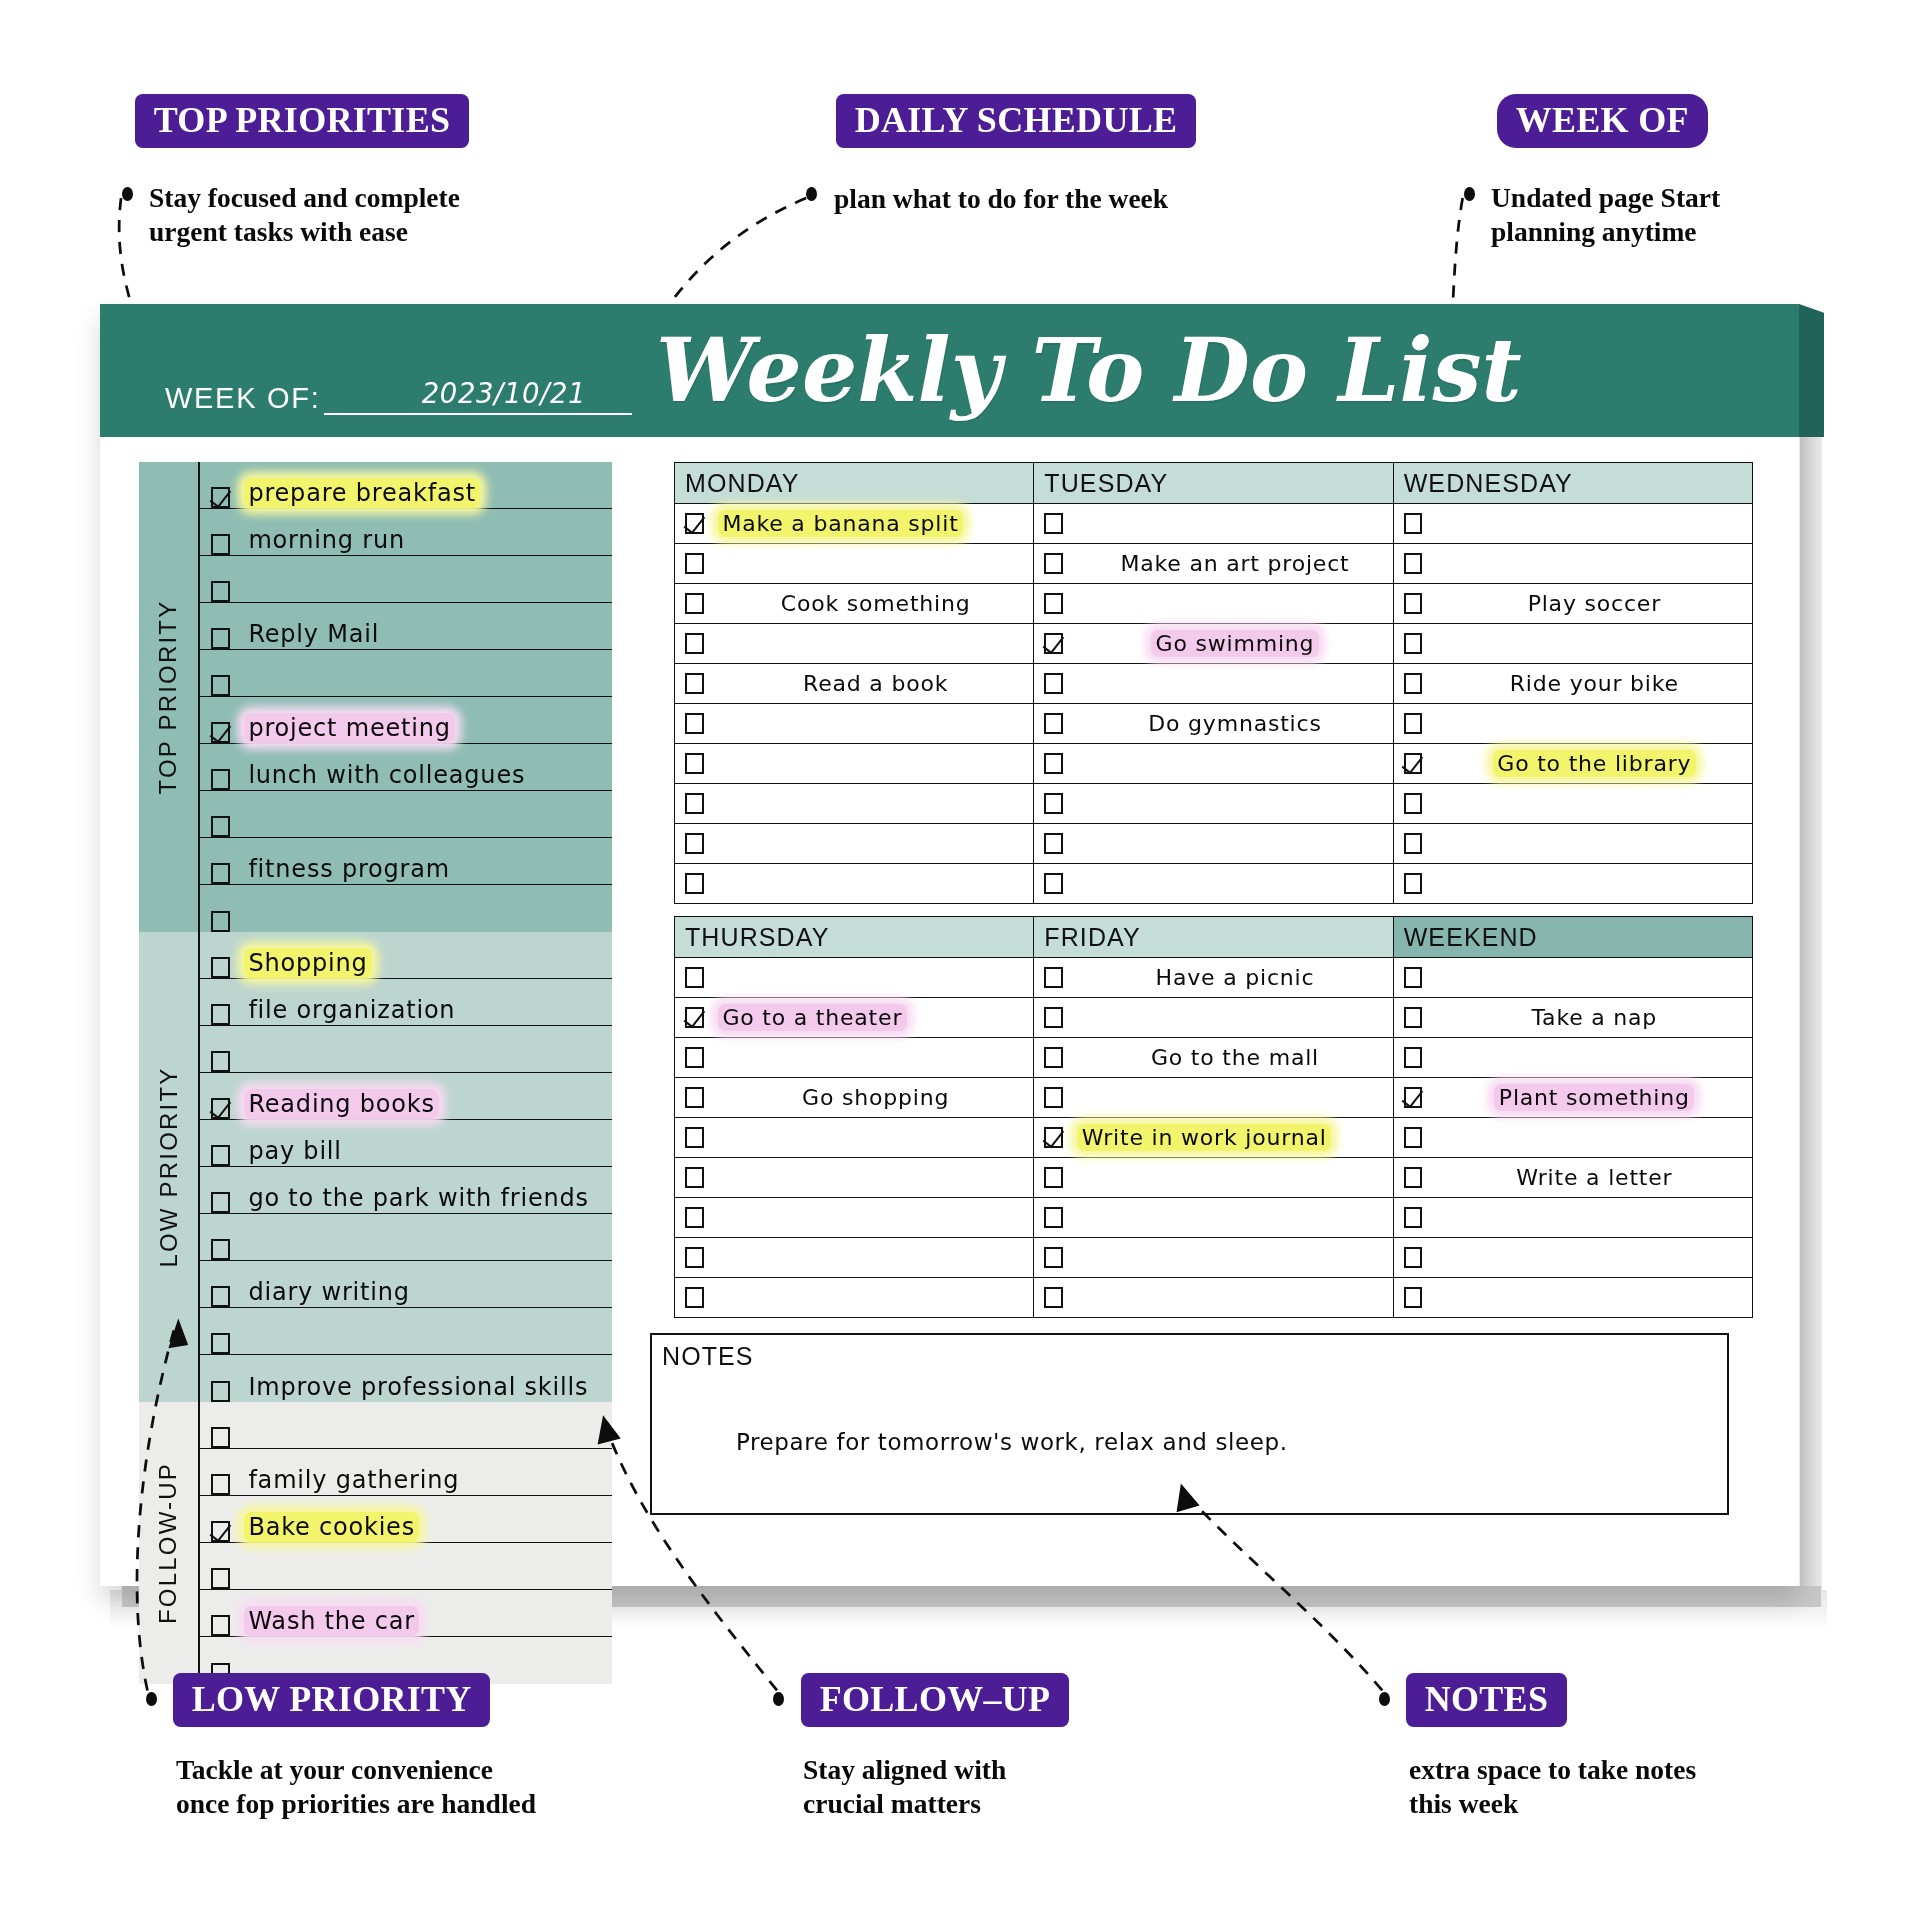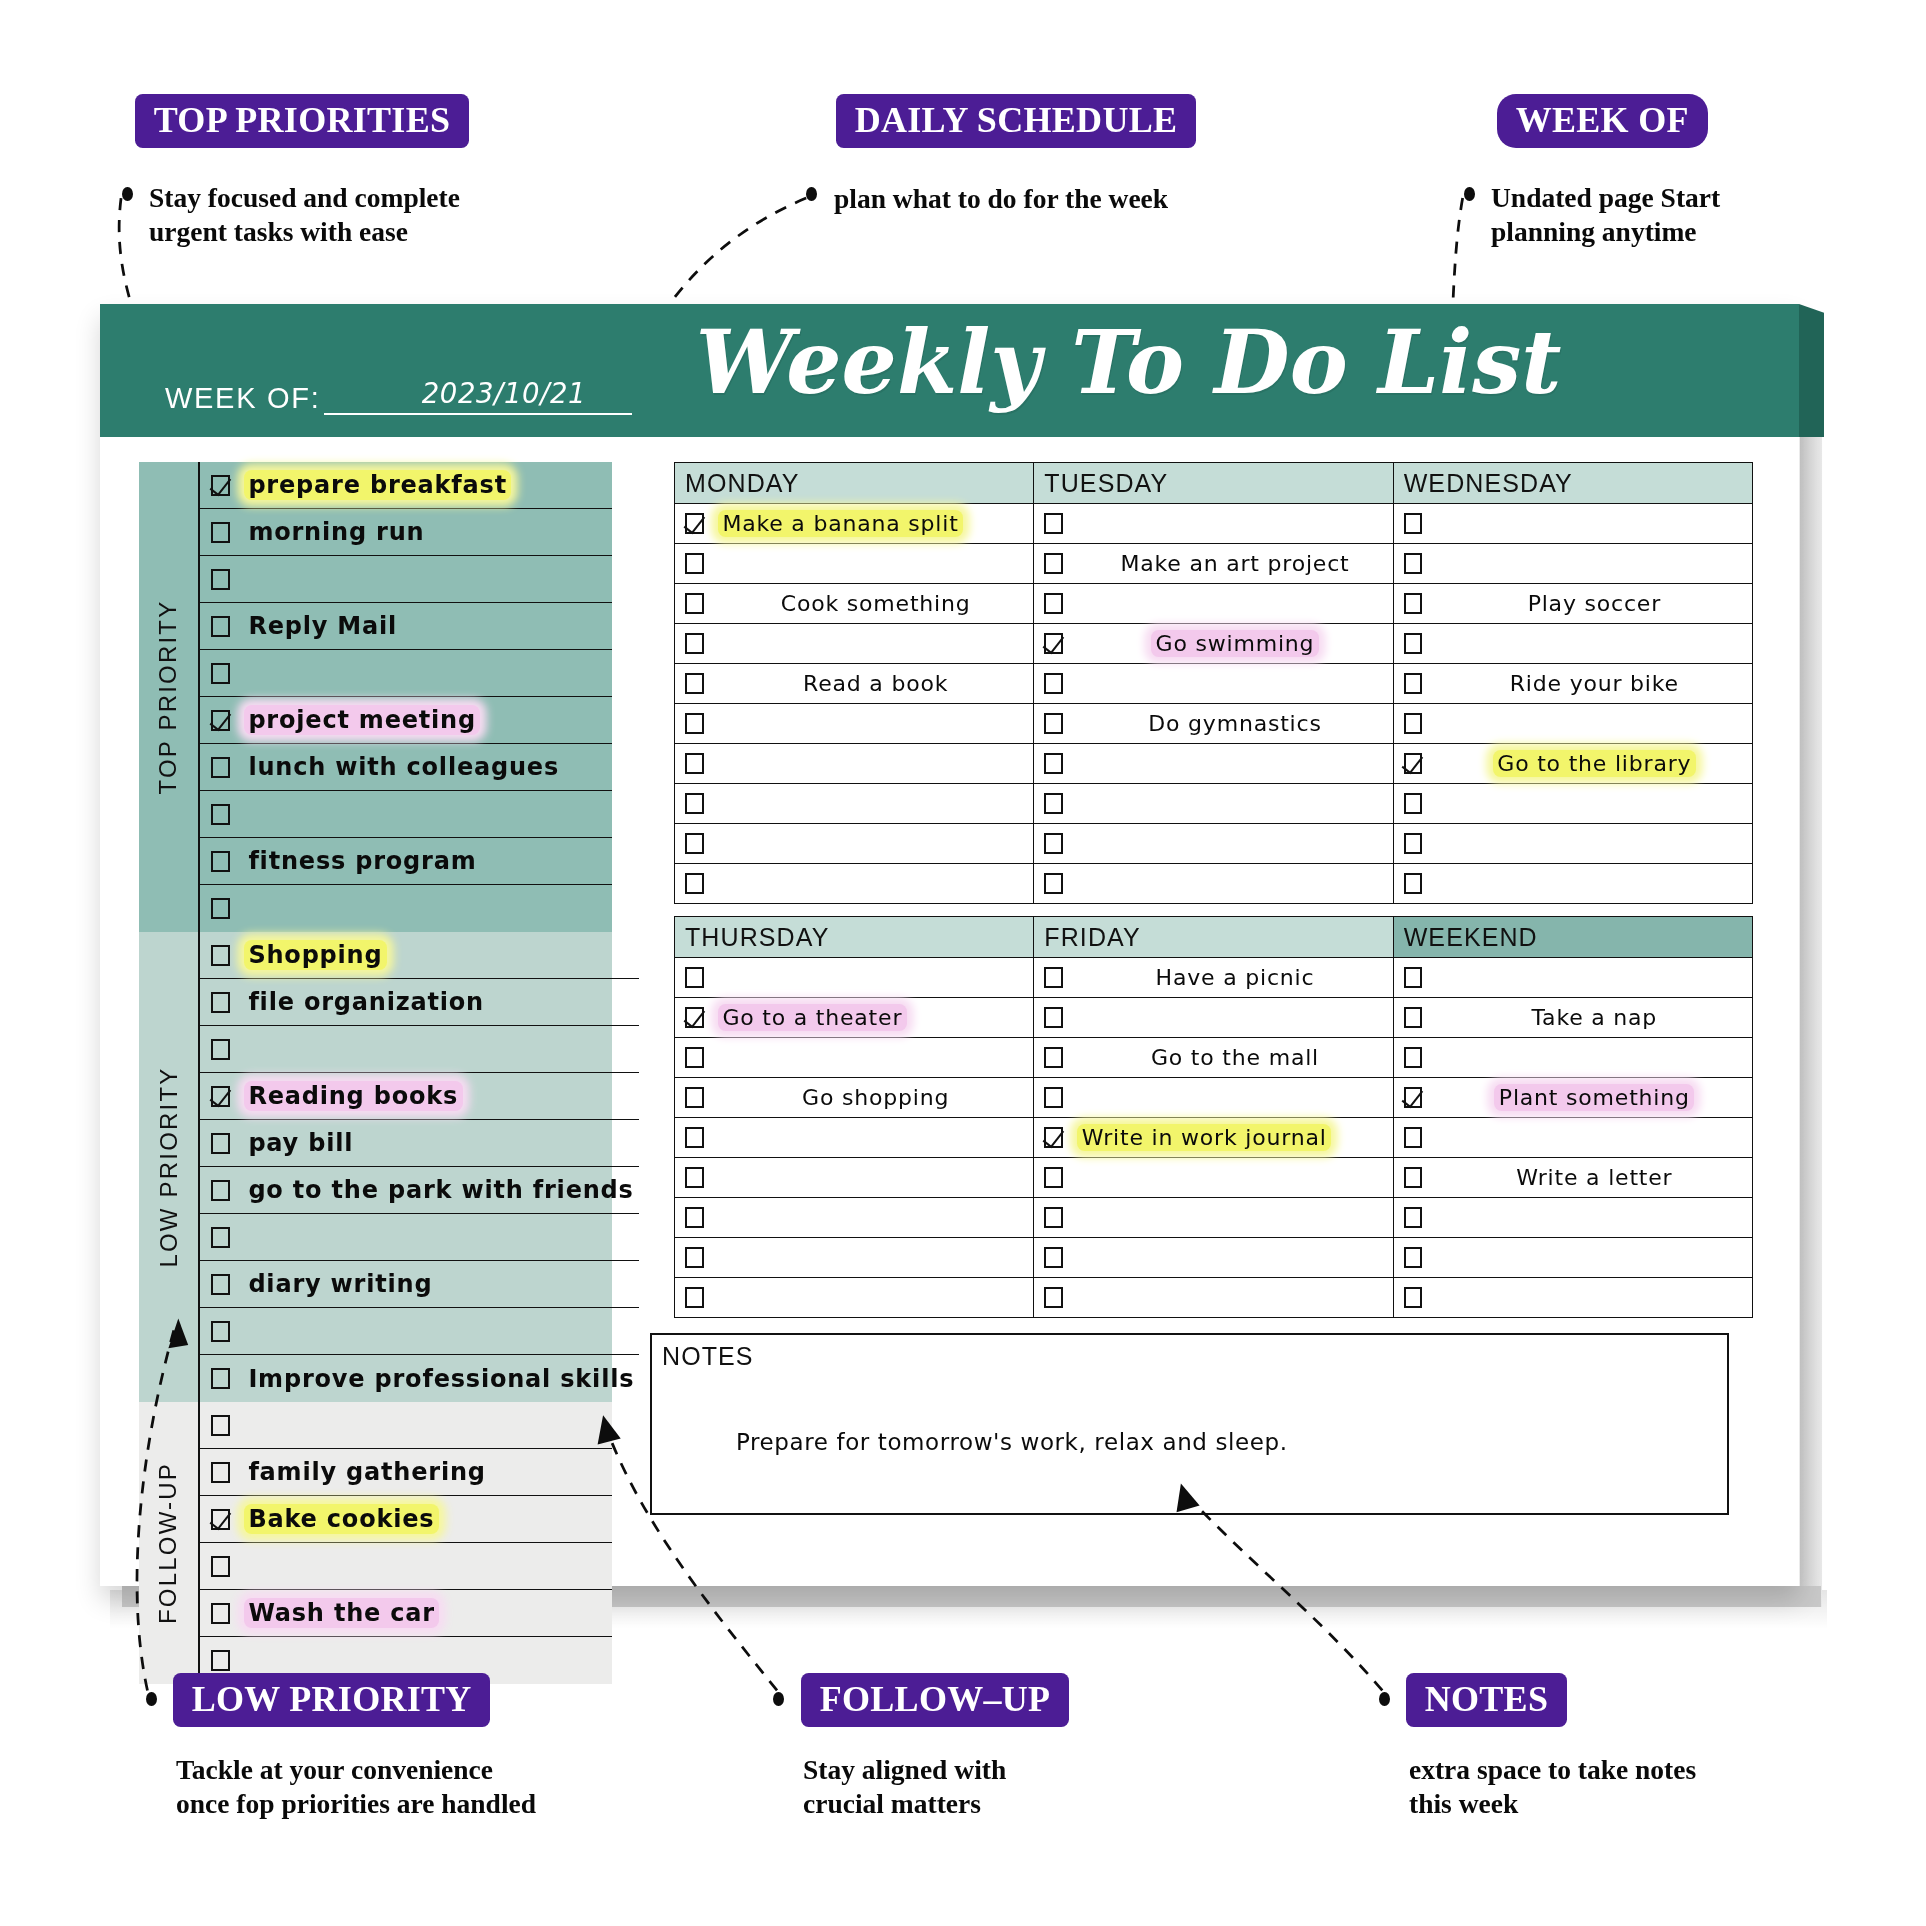--- a/index.html
+++ b/index.html
@@ -83,31 +83,30 @@
     background: #2d7d6e;
   }
   #banner-fold2 {
     position: absolute; left: 1699px; top: 0;
     width: 25px; height: 133px;
     background: #216457;
     clip-path: polygon(0 0, 100% 8.8px, 100% 100%, 0 100%);
   }
   #title {
     position: absolute;
-    left: 556px; top: 2px;
+    left: 556px; top: 10px;
     width: 881px;
-    text-align: center;
+    text-align: left;
     color: #ffffff;
     font-family: "DejaVu Serif", serif;
     font-style: italic;
     font-weight: 700;
     font-size: 87px;
     line-height: 1.3;
     text-shadow: 1.1px 1.7px 0 rgba(0,0,0,0.08);
-    margin-left: 32px;
   }
   #weekof-wrap {
     position: absolute; left: 65px; top: 77px;
     display: flex; align-items: flex-end; gap: 0px;
   }
   #weekof-label {
     color: #ffffff; font-size: 29px; letter-spacing: 1.7px;
     font-family: "Liberation Sans", sans-serif;
   }
   #weekof-line {
@@ -145,24 +144,23 @@
     transform: rotate(-90deg);
     white-space: nowrap;
     font-size: 24px;
     letter-spacing: 2.2px;
     color: #111;
     font-family: "Liberation Sans", sans-serif;
   }
   .prio-rows { flex: 1; border-left: 2.2px solid #111; }
   .prio-row {
     height: 47px;
-    display: flex; align-items: center;
+    display: flex; align-items: flex-end;
     border-bottom: 1.7px solid #111;
     padding-left: 11px;
-    font-weight: bold;
   }
   .prio-row:last-child { border-bottom: none; }
   .prio-row.noline { border-bottom: none; }
 
   .cbx {
     width: 18.7px; height: 21px;
     border: 2.2px solid #111;
     position: relative;
     flex: 0 0 auto;
     margin-right: 14.3px;

